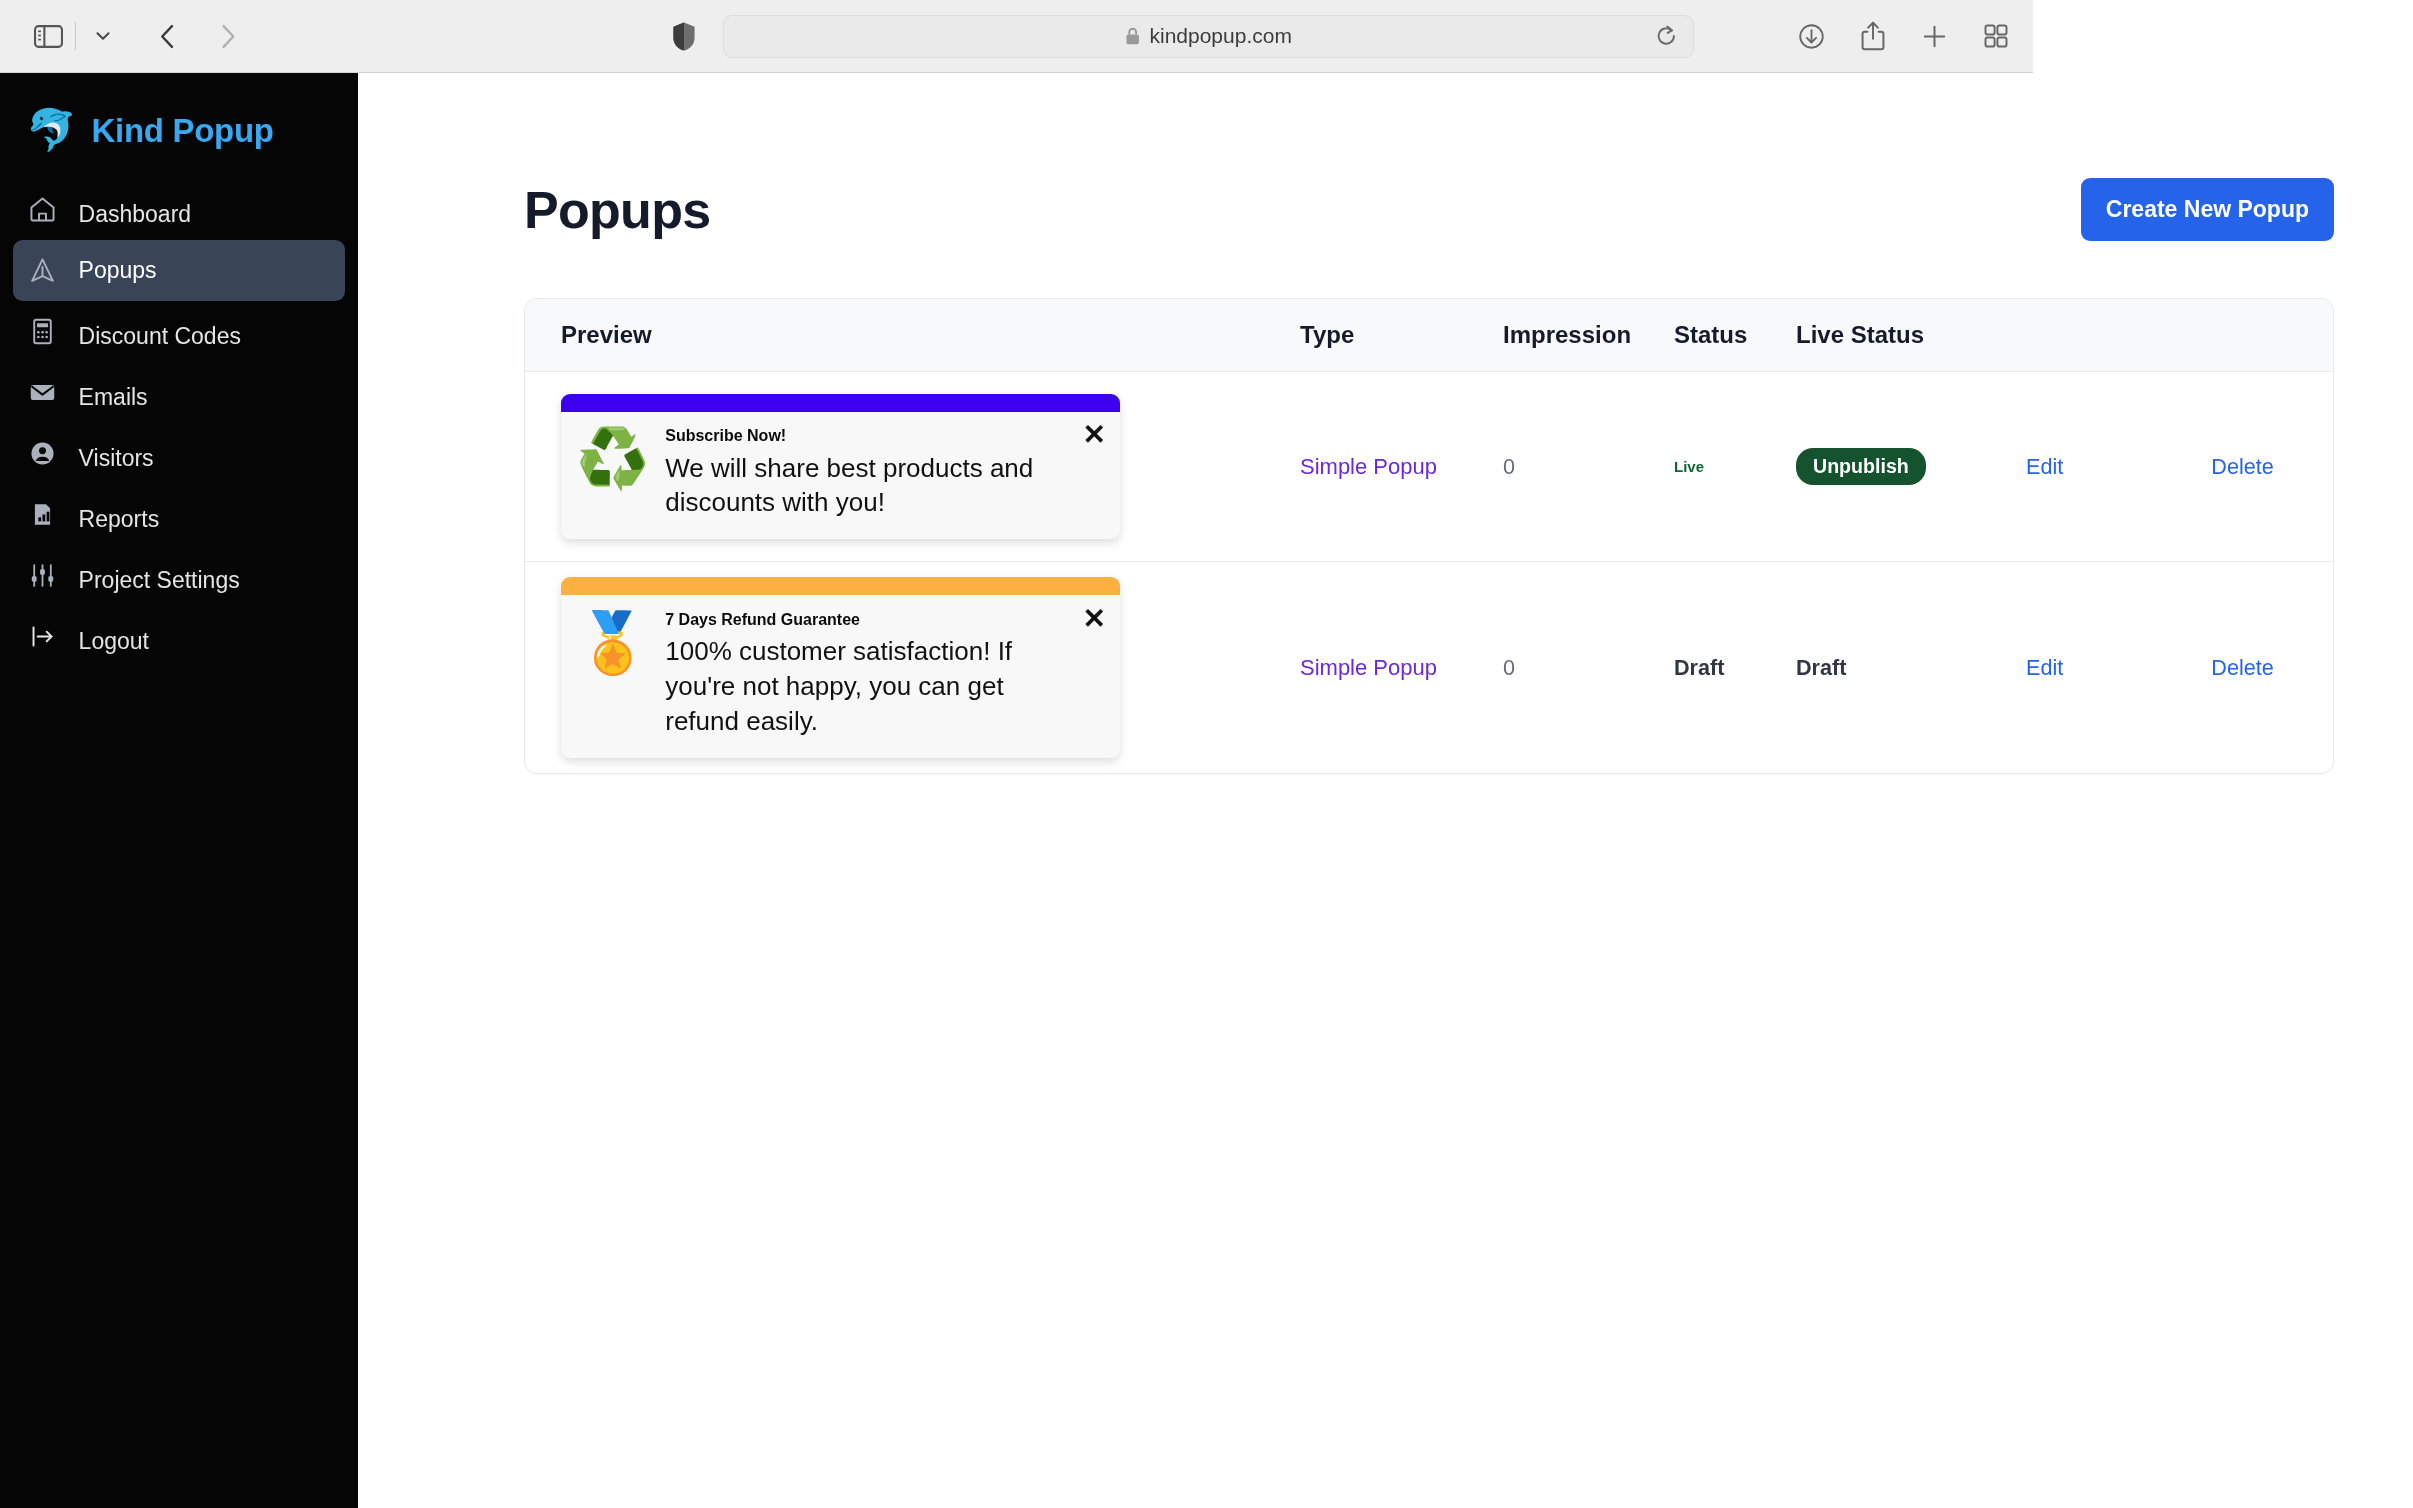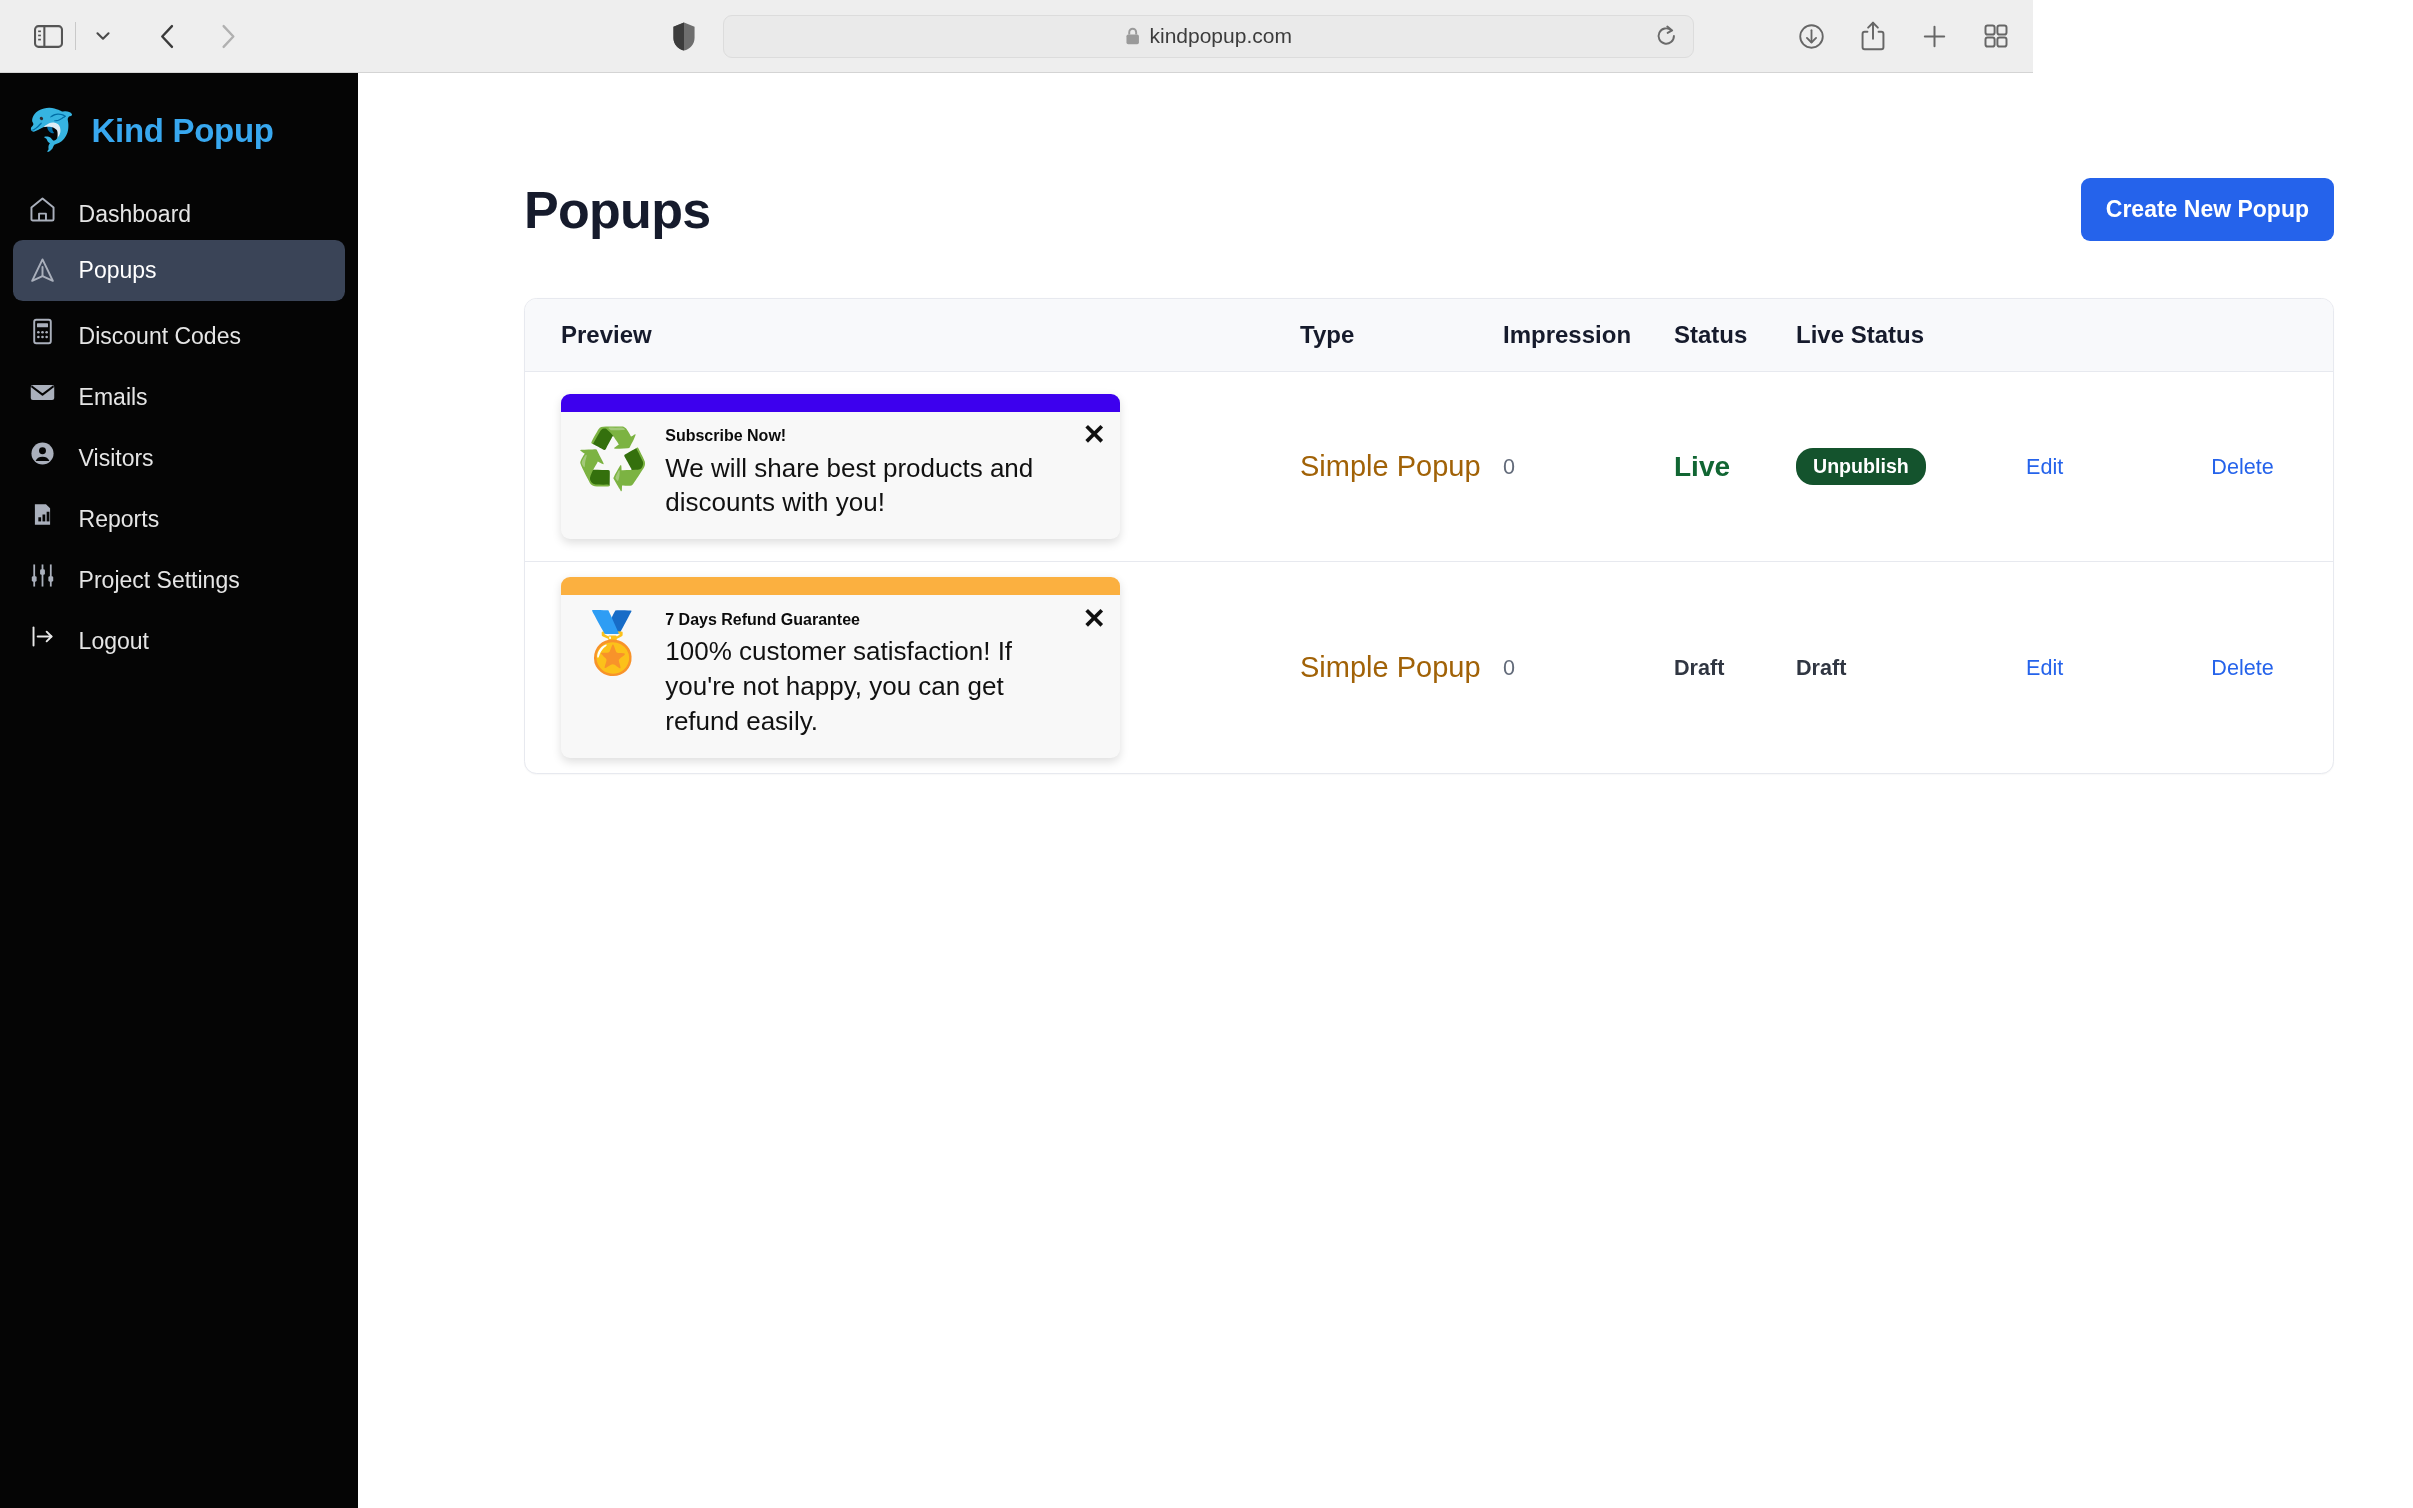--- a/index.html
+++ b/index.html
@@ -169,23 +169,23 @@
   .popup-text { flex: 1; padding-right: 28px; }
   .popup-title { font-size: 16px; font-weight: bold; color: #0b0b0b; margin-bottom: 5.6px; }
   .popup-desc { font-size: 26px; color: #111111; line-height: 1.33; }
   .popup-close {
     position: absolute; top: 9.8px; right: 14px;
     font-size: 28px; font-weight: bold; color: #101010;
     line-height: 1; cursor: pointer;
     font-family: "Liberation Sans", sans-serif;
   }
 
-  .cell-text { font-size: 29px; color: #a16207; }
+  .cell-text { font-size: 22px; color: #6d28d9; }
   .cell-muted { font-size: 21.6px; color: #636b7a; }
-  .status-live { font-size: 28px; color: #116633; font-weight: bold; }
+  .status-live { font-size: 15px; color: #116633; font-weight: bold; }
   .status-draft { font-size: 21.6px; color: #303642; font-weight: bold; }
   .badge-unpublish {
     display: inline-block;
     background: #14532d; color: #ffffff;
     font-size: 19.6px; font-weight: bold;
     border-radius: 17px;
     padding: 7px 17px;
     cursor: pointer;
     text-align: right;
   }

